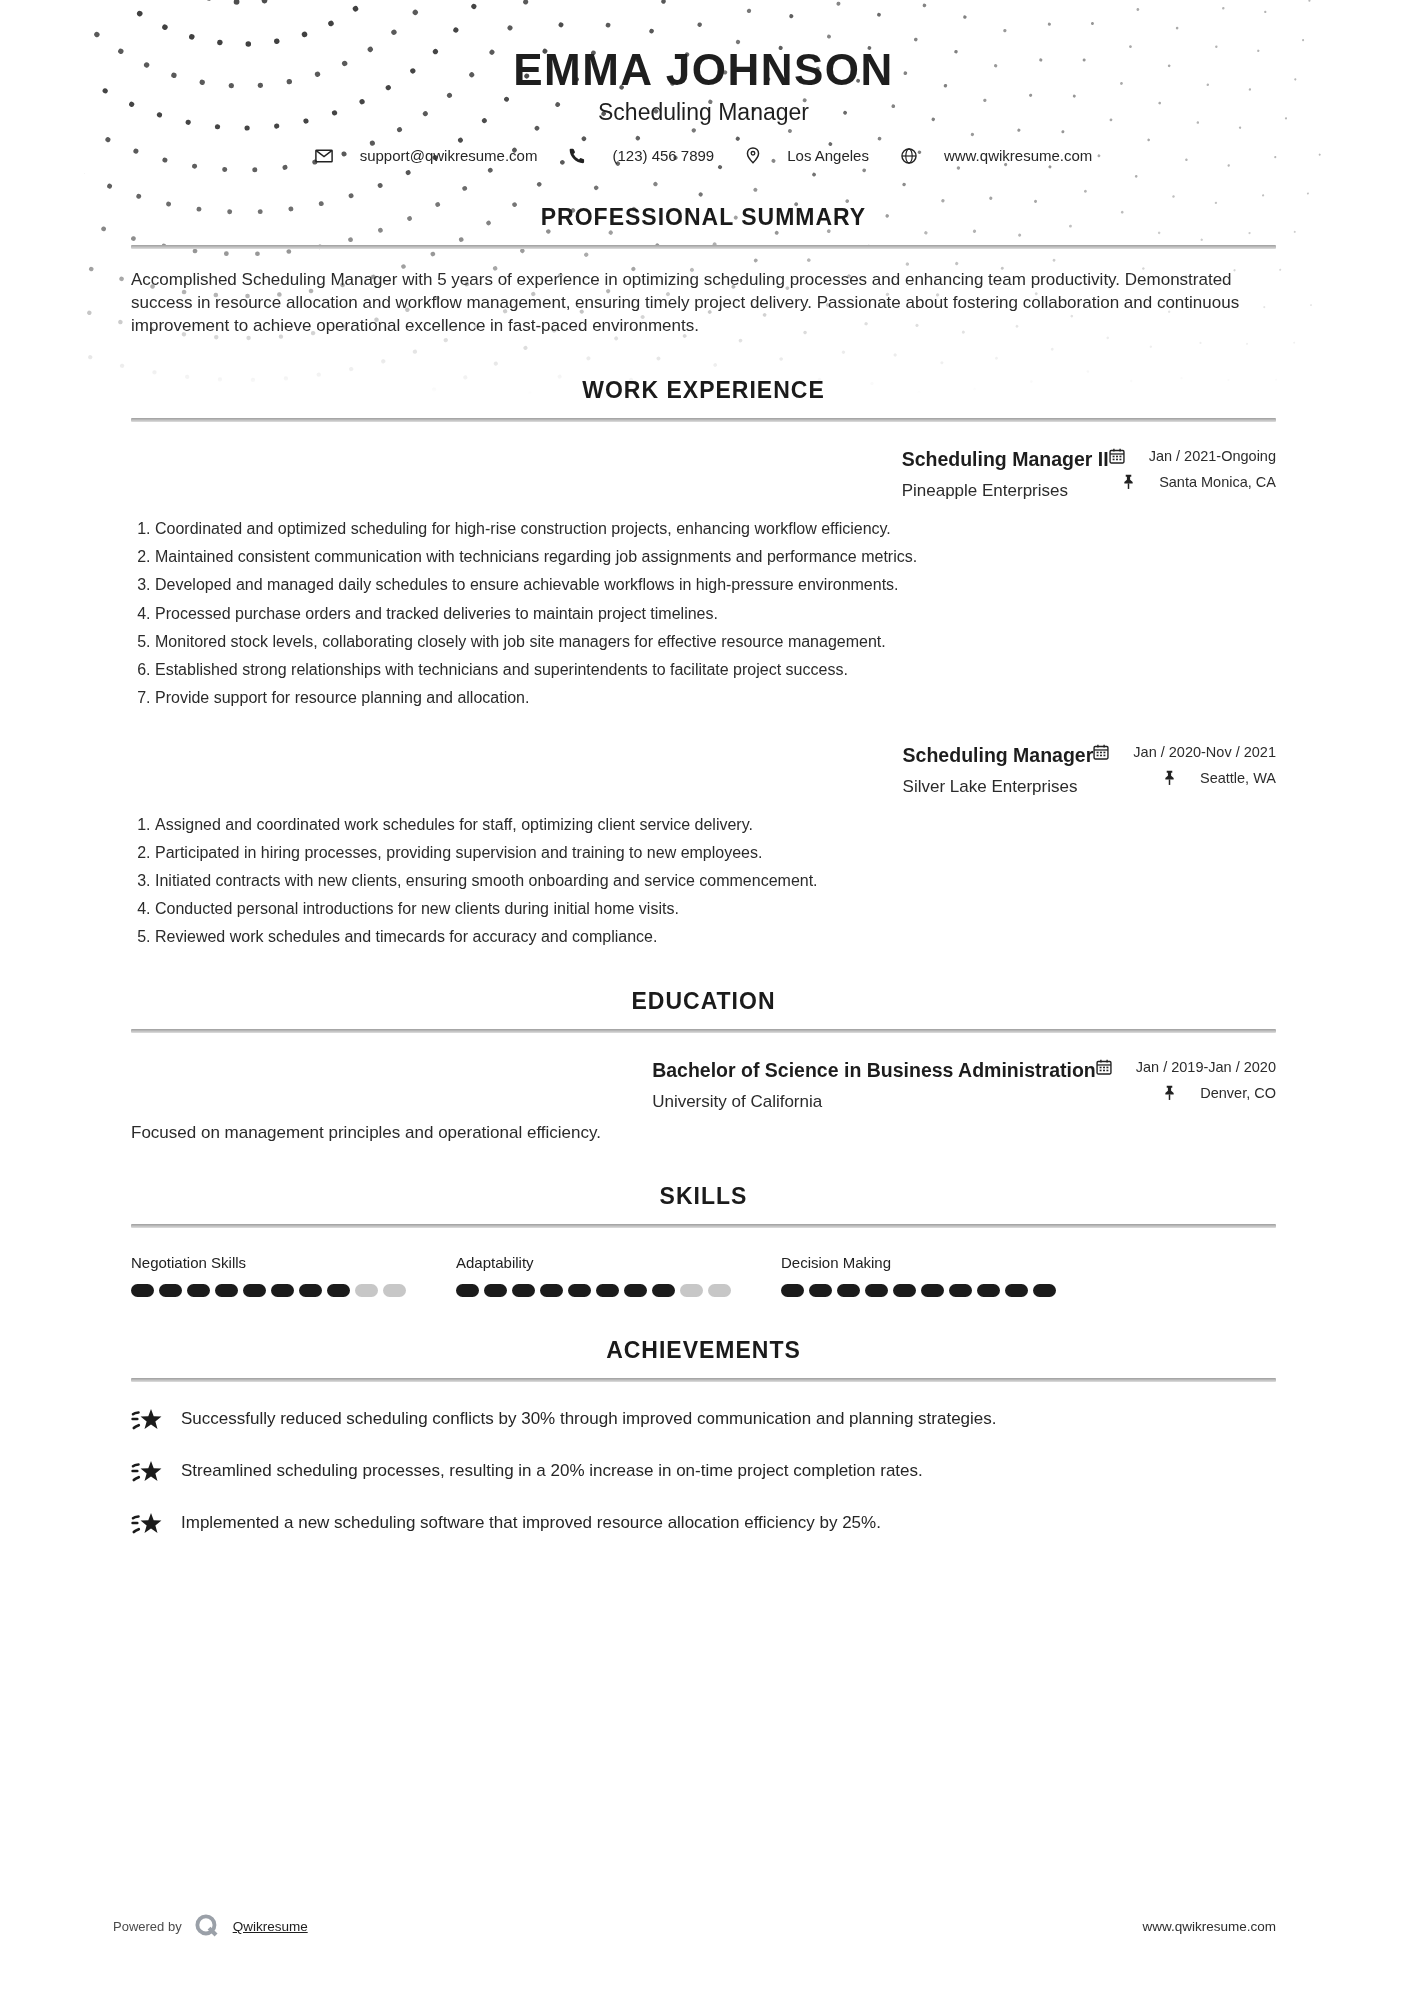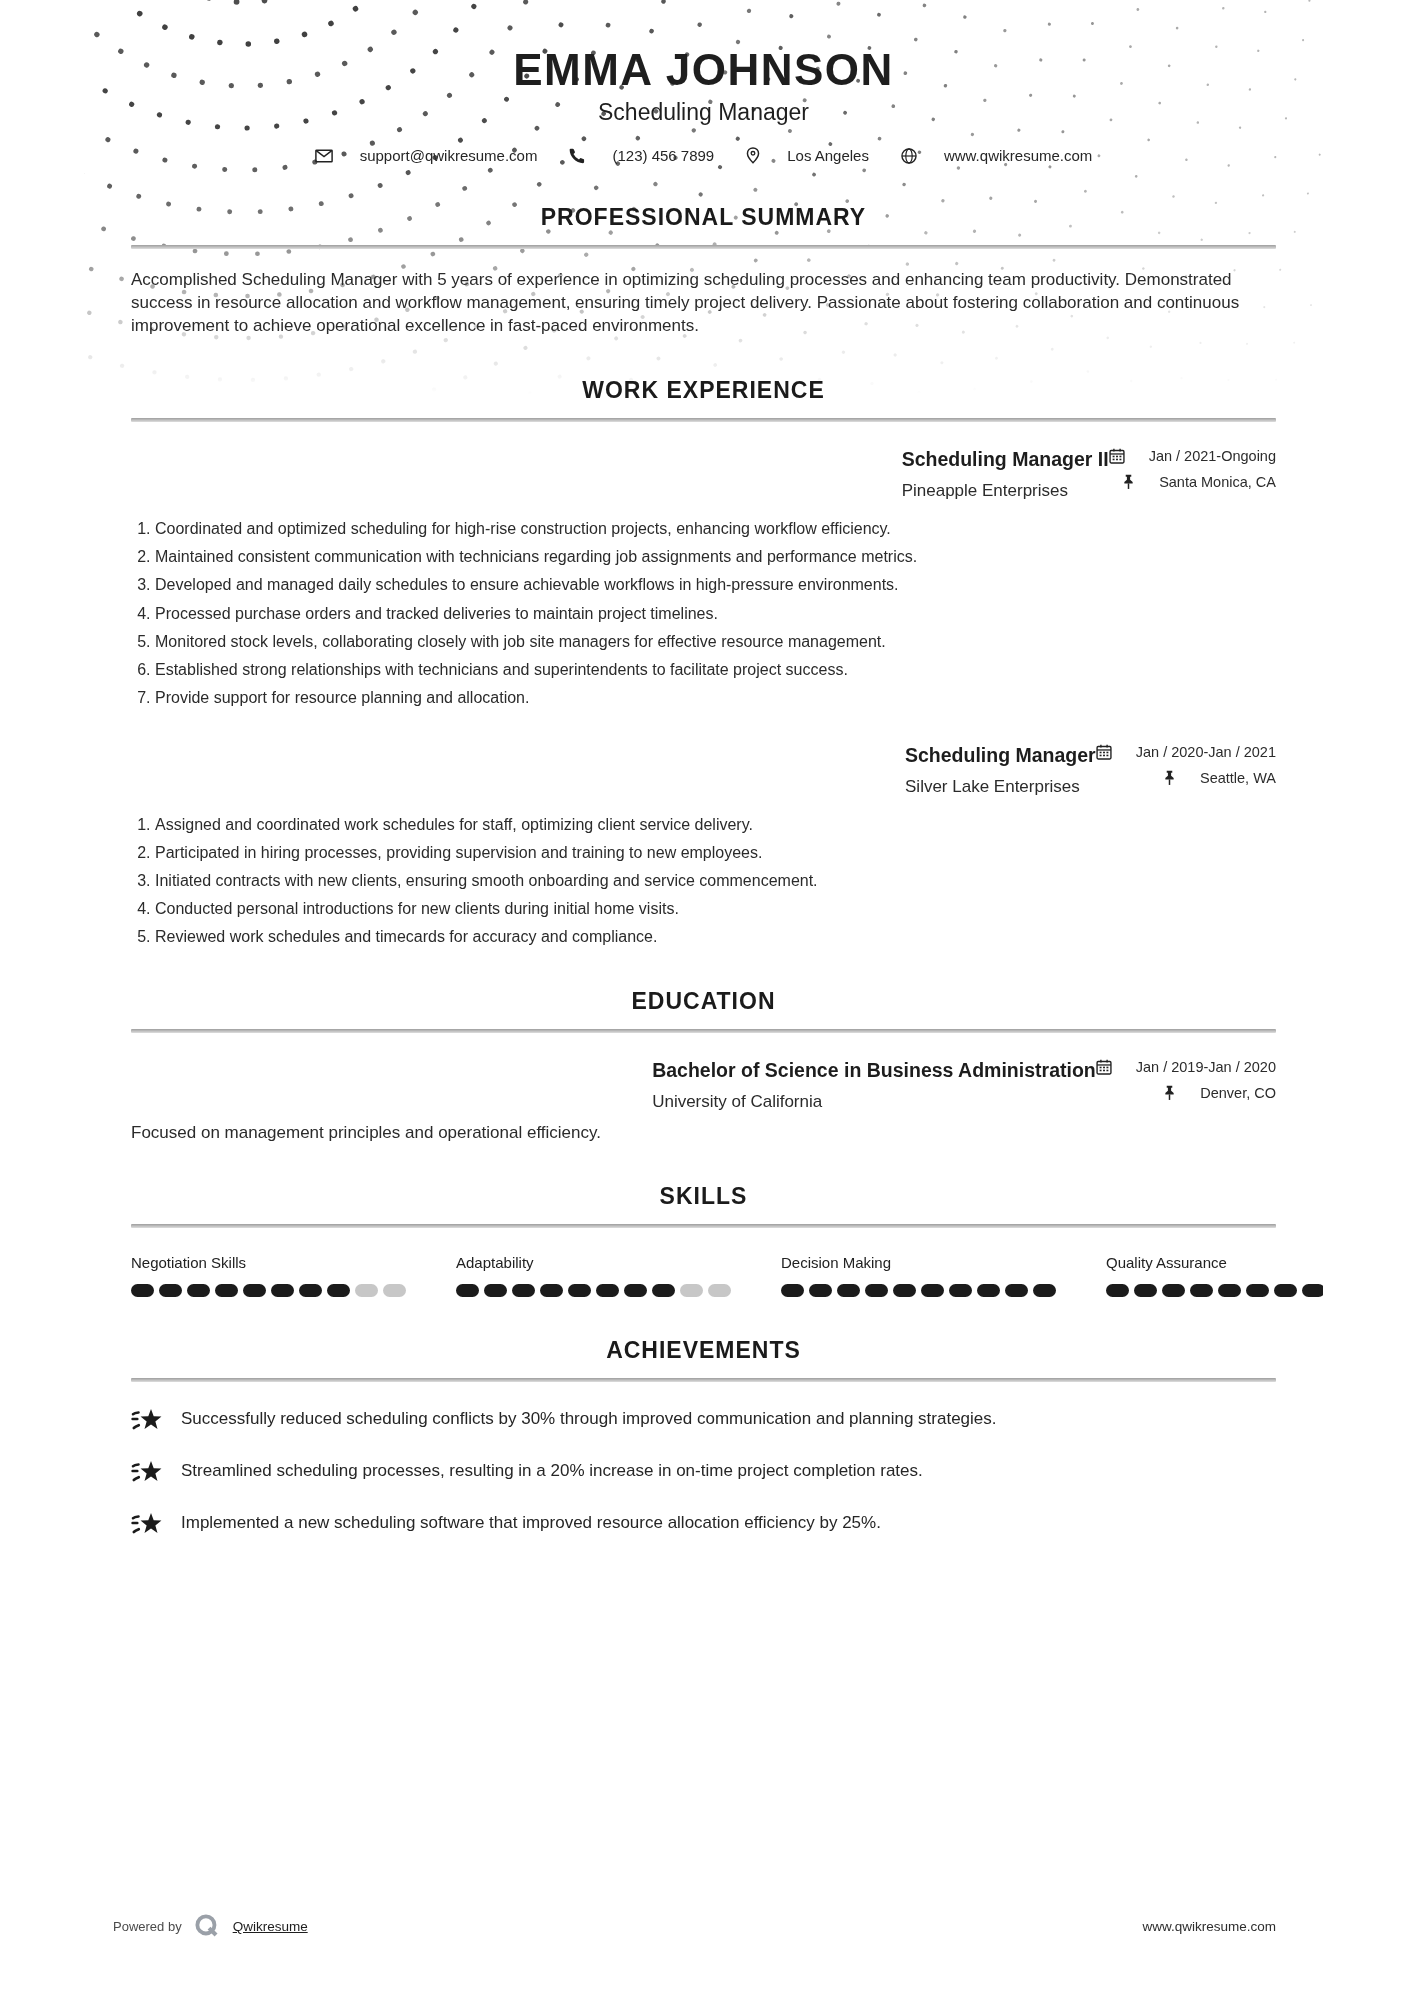--- a/index.html
+++ b/index.html
@@ -220,21 +220,21 @@
                       <g fill="#222">
                         <rect x="3.4" y="7.2" width="1.8" height="1.5"></rect>
                         <rect x="6.6" y="7.2" width="1.8" height="1.5"></rect>
                         <rect x="9.8" y="7.2" width="1.8" height="1.5"></rect>
                         <rect x="3.4" y="10" width="1.8" height="1.5"></rect>
                         <rect x="6.6" y="10" width="1.8" height="1.5"></rect>
                         <rect x="9.8" y="10" width="1.8" height="1.5"></rect>
                       </g>
                     </svg>
                   </span>
-                  <span>Jan / 2020-Jan / 2021</span>
+                  <span>Jan / 2020-Nov / 2021</span>
                 </div>
                 <div class="meta-row">
                   <span class="cicon">
                     <svg width="13" height="16" viewBox="0 0 12 15">
                       <path d="M3.4.8 h5.2 v1.7 h-1.1 v2.8 l2.4 2.1 v1.4 H2.1 V7.4 l2.4-2.1 V2.5 H3.4 Z" fill="#222"></path>
                       <line x1="6" y1="8.8" x2="6" y2="14" stroke="#222" stroke-width="1.4"></line>
                     </svg>
                   </span>
                   <span>Seattle, WA</span>
                 </div>
@@ -339,35 +339,20 @@
               <span class="seg"></span>
               <span class="seg"></span>
               <span class="seg"></span>
               <span class="seg"></span>
               <span class="seg"></span>
               <span class="seg"></span>
               <span class="seg"></span>
               <span class="seg"></span>
             </div>
           </div>
-          <div>
-            <div class="skill-name">Quality Assurance</div>
-            <div class="skill-bar">
-              <span class="seg"></span>
-              <span class="seg"></span>
-              <span class="seg"></span>
-              <span class="seg"></span>
-              <span class="seg"></span>
-              <span class="seg"></span>
-              <span class="seg"></span>
-              <span class="seg"></span>
-              <span class="seg"></span>
-              <span class="seg empty"></span>
-            </div>
-          </div>
         </div>
     </div>
 
     <div class="section">
       <h2 class="sec-h">ACHIEVEMENTS</h2>
       <div class="rule"></div>
       <div class="ach-list" id="achs">
           <div class="ach-row">
             <span class="cicon ach-icon">
               <svg width="33" height="29" viewBox="0 0 33 29">

